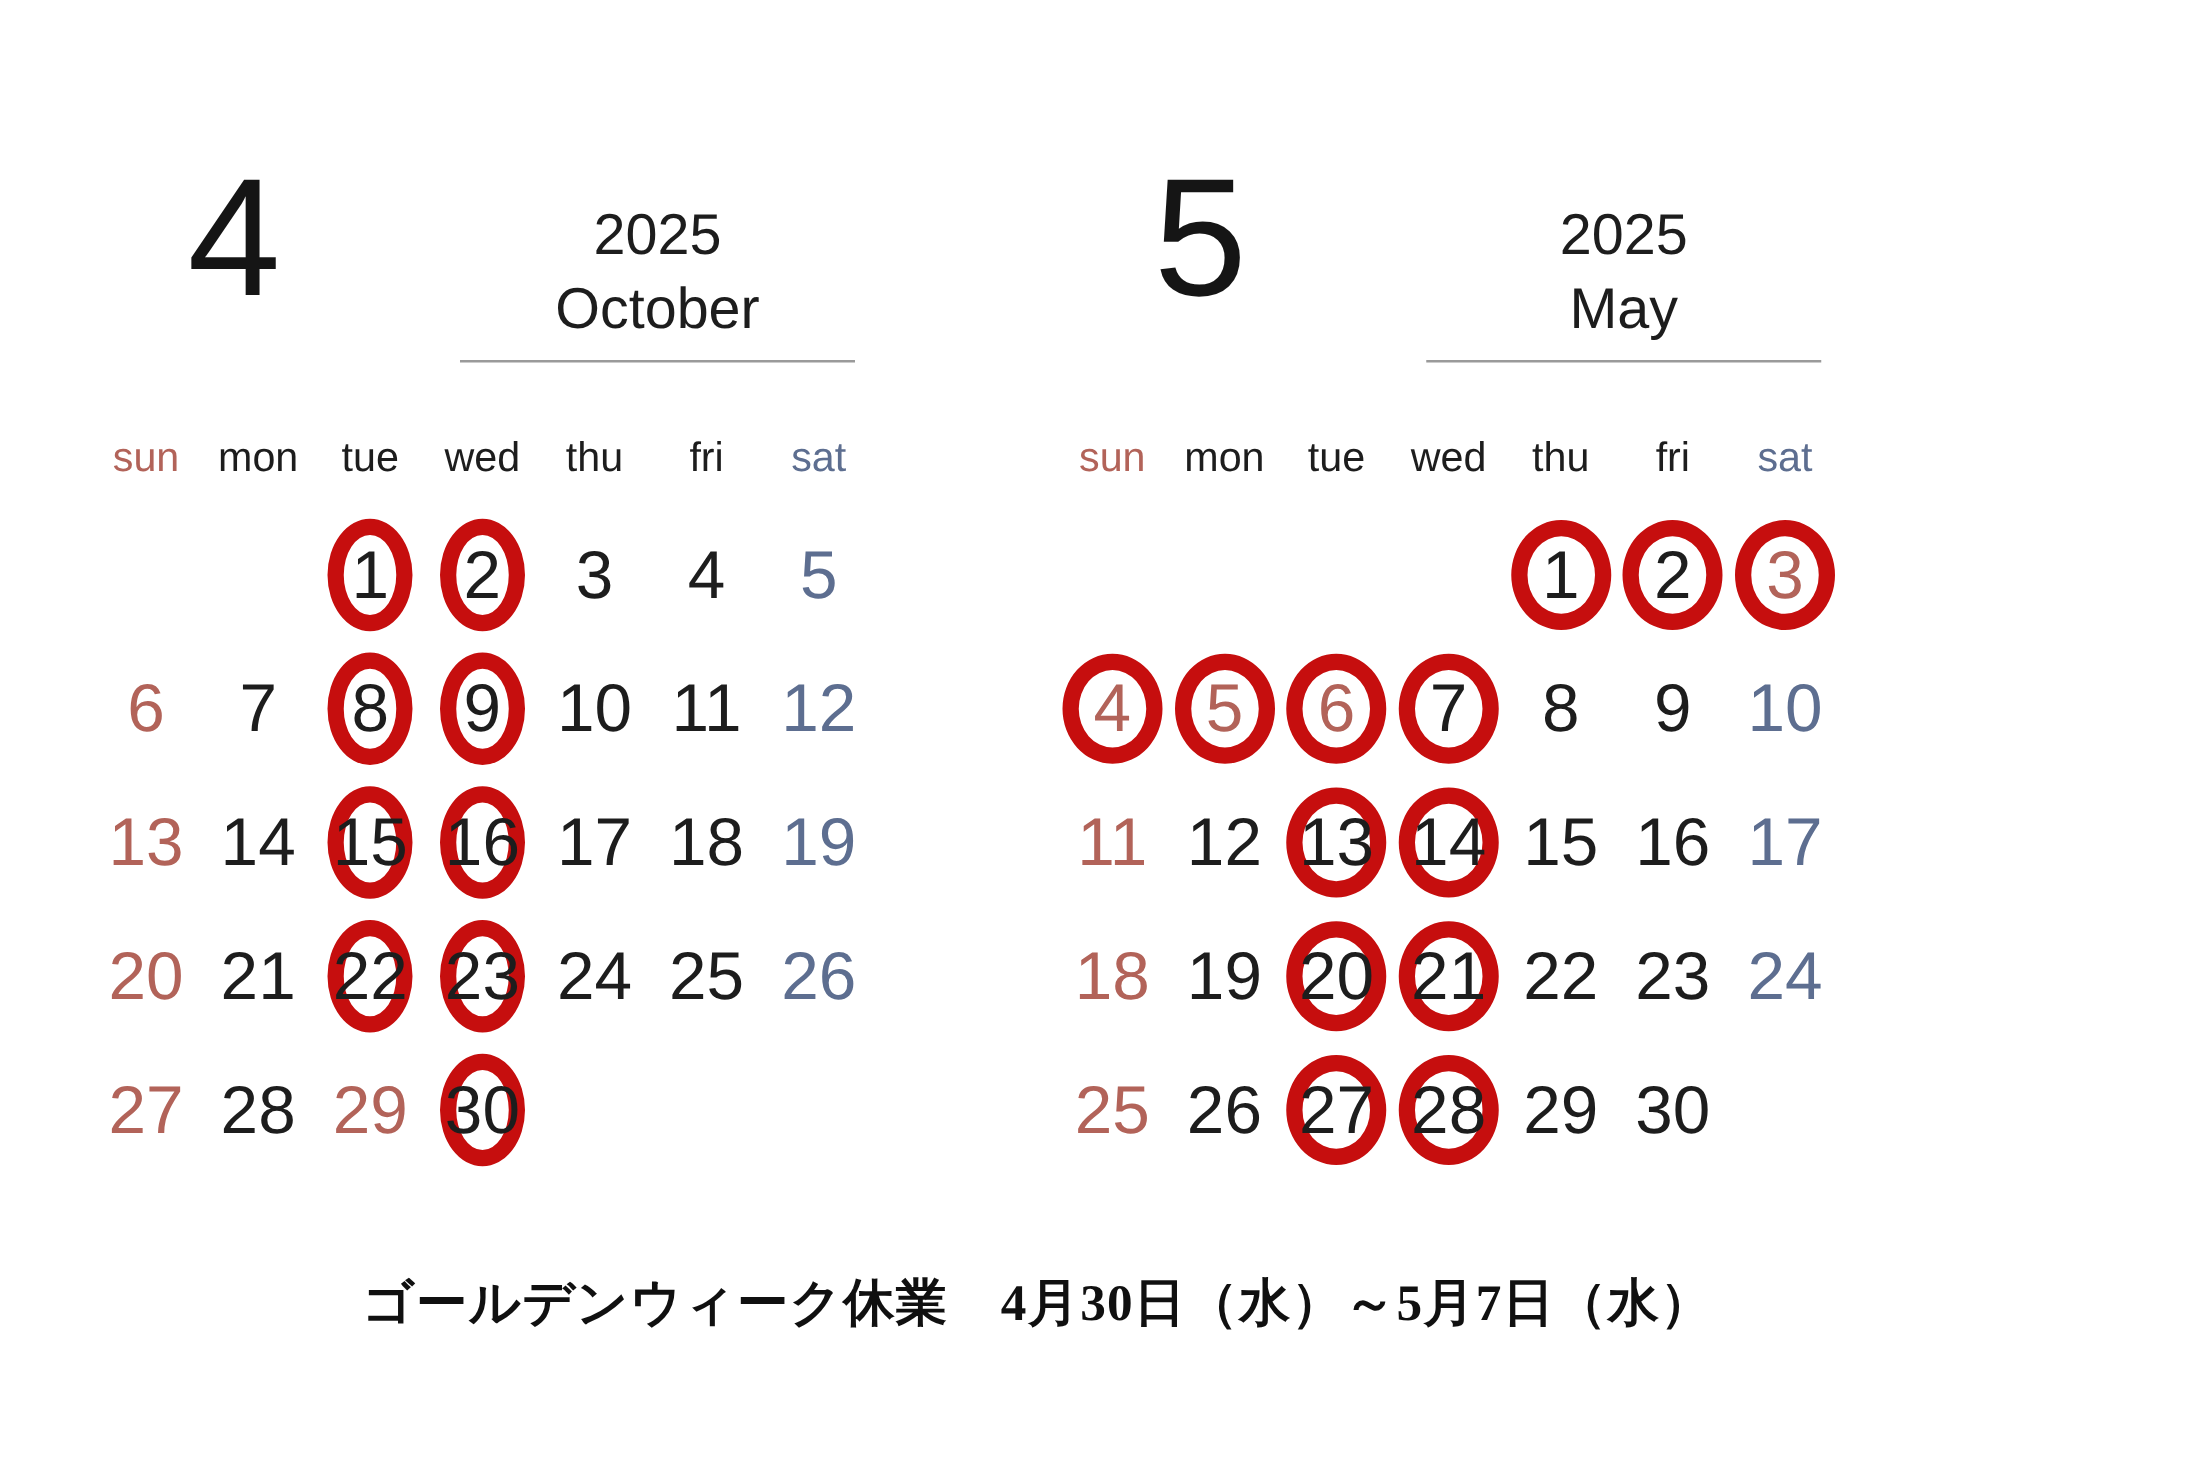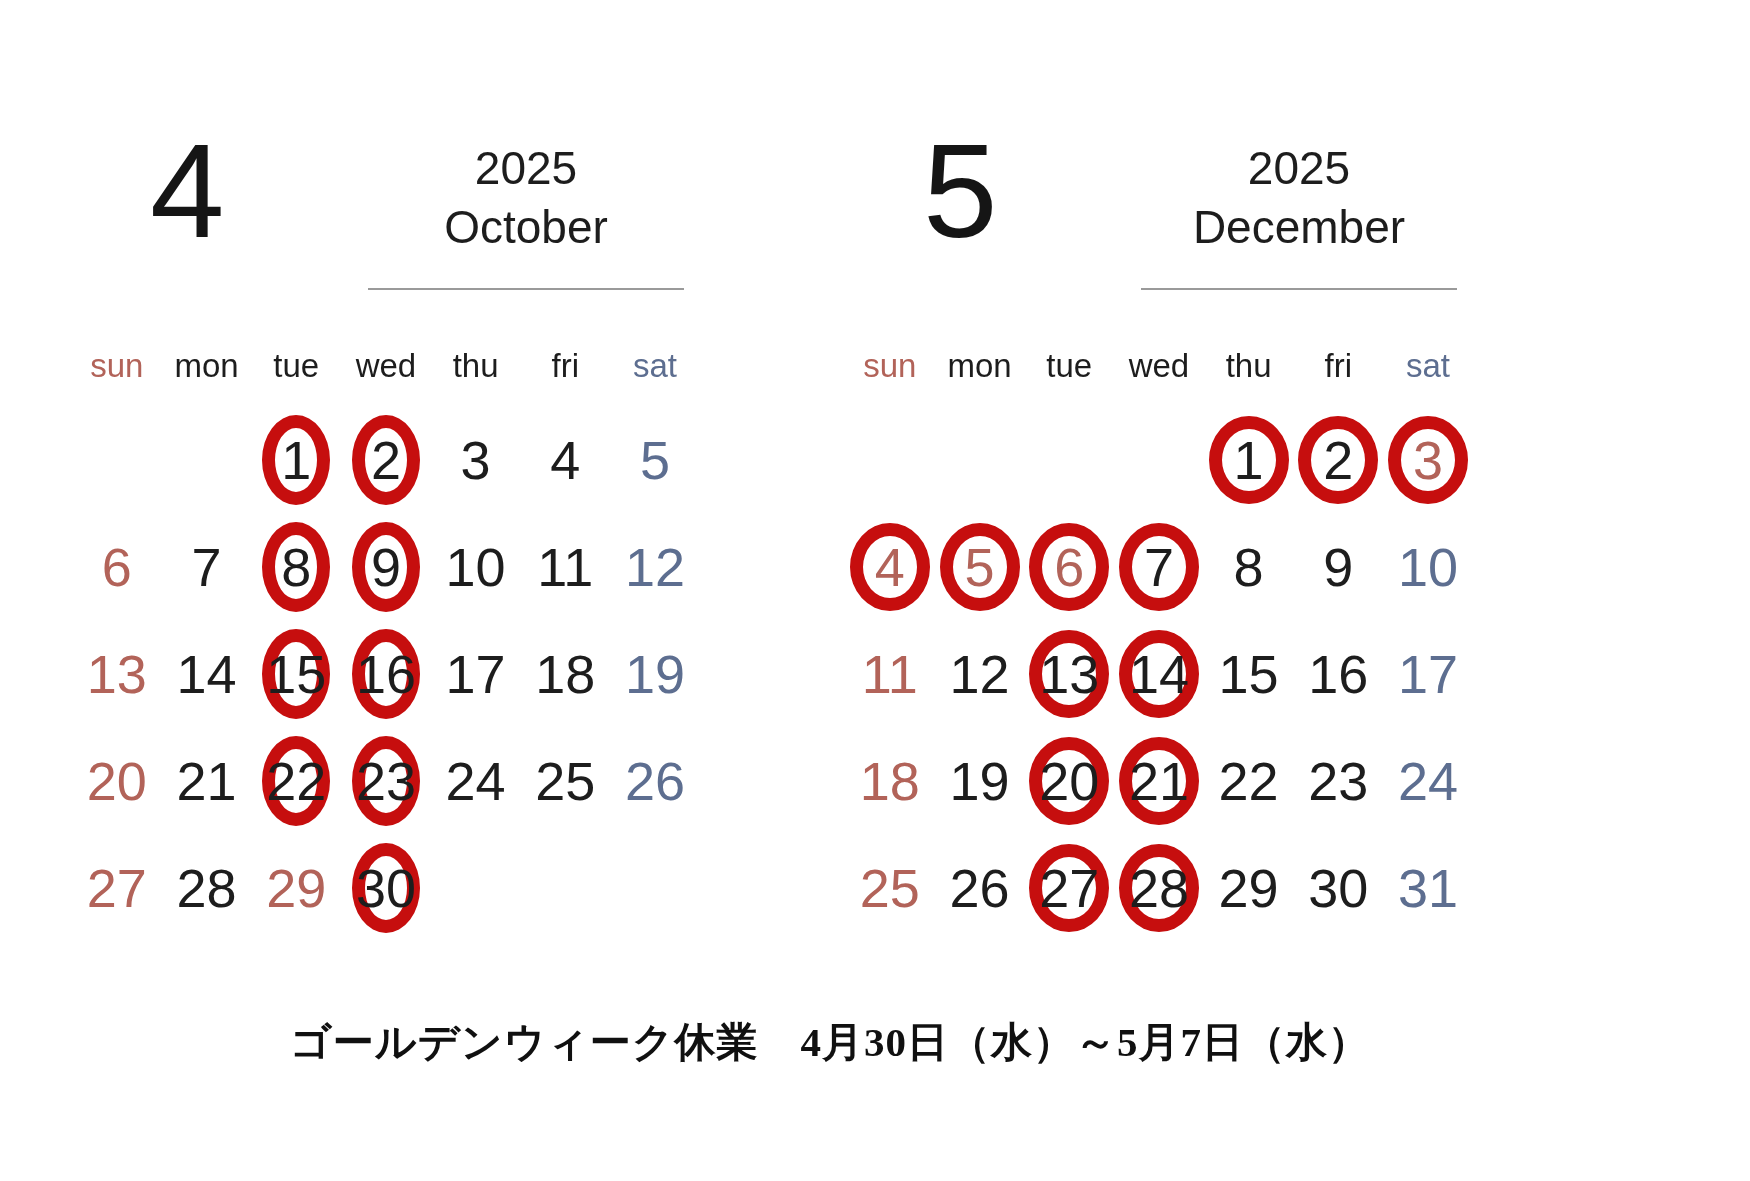--- a/index.html
+++ b/index.html
@@ -18,21 +18,21 @@
   .numeral{
     position:absolute;left:78px;top:124px;
     font-size:134px;line-height:1;letter-spacing:-3px;
     color:#151515;
   }
   .head-right{
     position:absolute;left:296px;top:140px;width:316px;height:148px;
     text-align:center;
     border-bottom:2px solid #9a9a9a;
   }
-  .year{font-size:46px;line-height:56px;color:#1d1d1d;}
+  .year{font-size:46px;line-height:56px;color:#1d1d1d;margin-top:19px;}
   .mname{font-size:46px;line-height:62px;color:#1d1d1d;}
 
   .grid{
     position:absolute;left:0;top:326px;
     display:grid;
     grid-template-columns:repeat(7, 89.7px);
     grid-template-rows:80px repeat(5, 107px);
     text-align:right;
   }
   .wd{
@@ -198,21 +198,21 @@
       <div class="cell"></div>
       <div class="cell"></div>
       <div class="cell"></div>
     </div>
 </div>
 
 <div class="calendar month-may">
   <div class="numeral">5</div>
   <div class="head-right">
     <div class="year">2025</div>
-    <div class="mname">December</div>
+    <div class="mname">May</div>
   </div>
   <div class="grid">
       <div class="wd t-sun">sun</div>
       <div class="wd t-weekday">mon</div>
       <div class="wd t-weekday">tue</div>
       <div class="wd t-weekday">wed</div>
       <div class="wd t-weekday">thu</div>
       <div class="wd t-weekday">fri</div>
       <div class="wd t-sat">sat</div>
       <div class="cell"></div>
@@ -328,19 +328,16 @@
         <span class="ring">
           <span class="num t-weekday">28</span>
         </span>
       </div>
       <div class="cell">
         <span class="num t-weekday">29</span>
       </div>
       <div class="cell">
         <span class="num t-weekday">30</span>
       </div>
-      <div class="cell">
-        <span class="num t-sat">31</span>
-      </div>
     </div>
 </div>
 
 <div class="footer">ゴールデンウィーク休業　4月30日（水）～5月7日（水）</div>
 
 </body></html>

